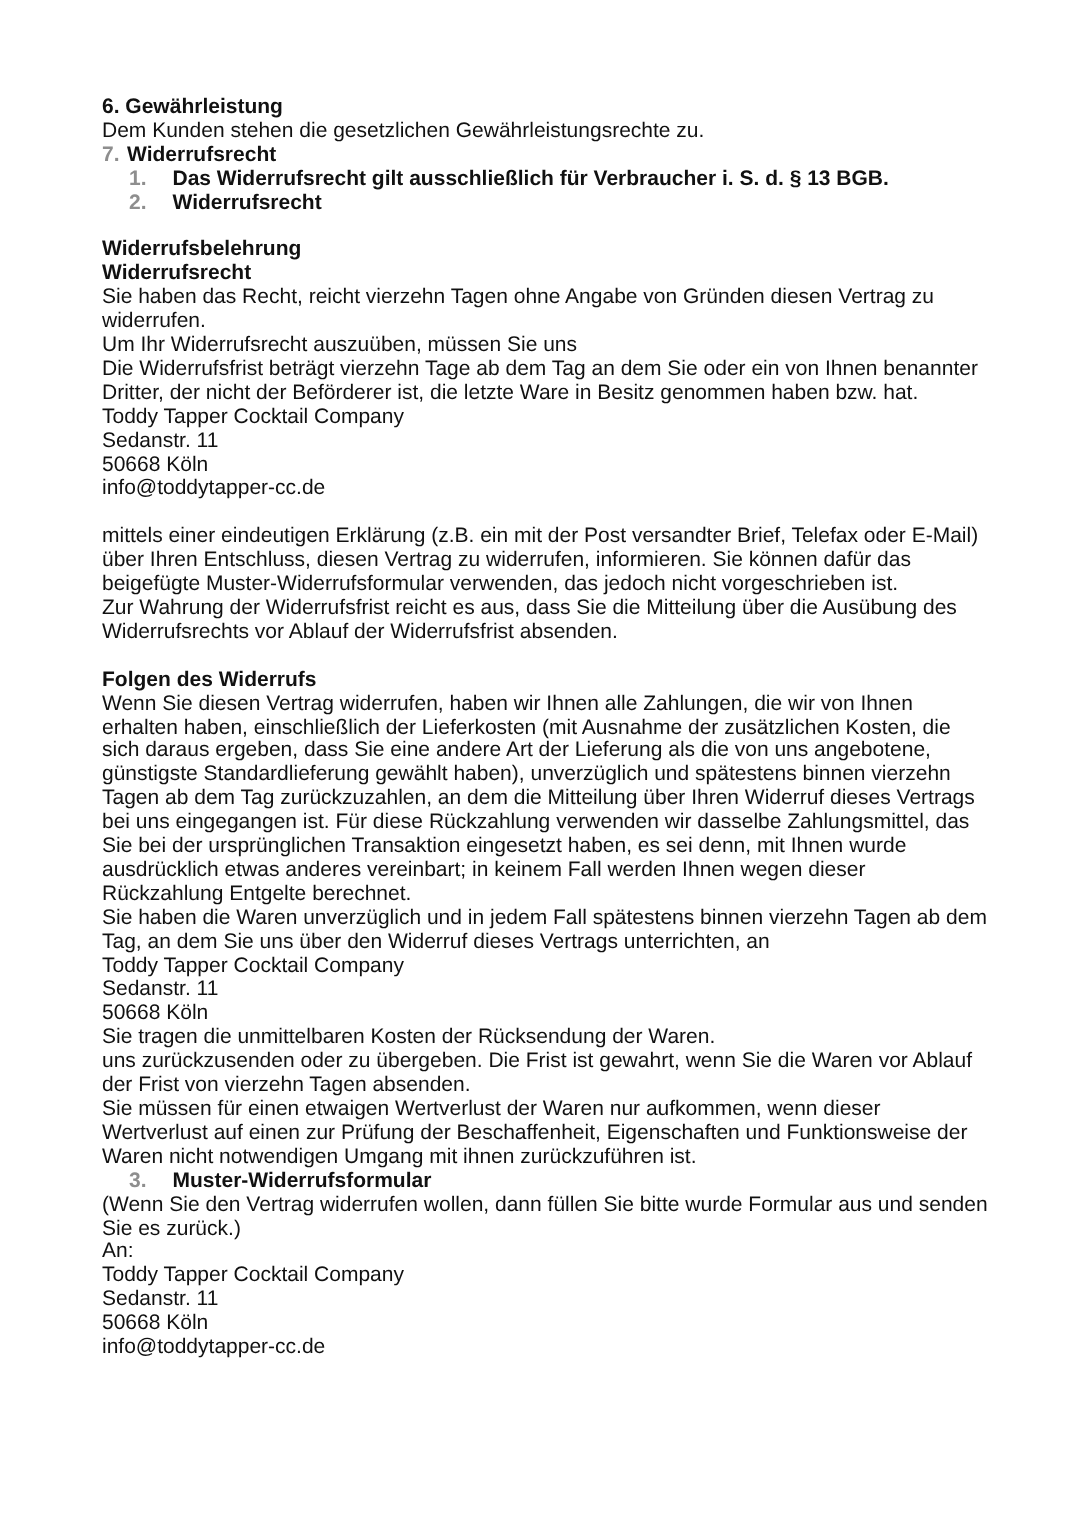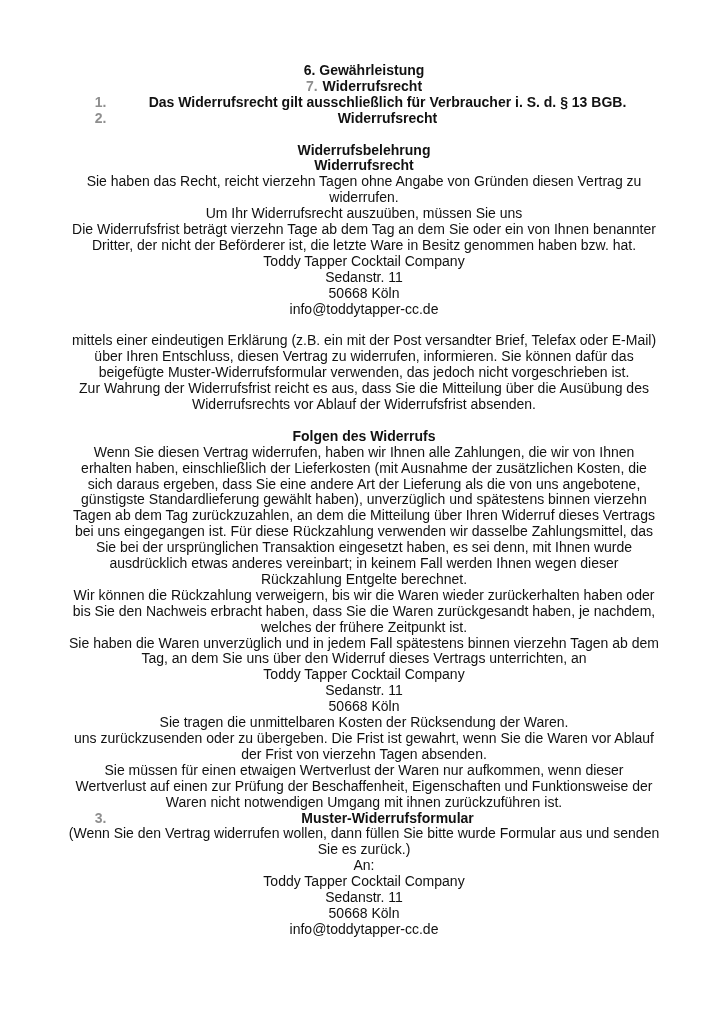--- a/index.html
+++ b/index.html
@@ -17,21 +17,21 @@
     width: 724px;
     height: 1024px;
     background: var(--page-bg, #ffffff);
     font-family: "Liberation Sans", sans-serif;
     font-size: 14px;
     line-height: 15.9px;
     color: var(--text-color, #111111);
     padding: 63px 64px 0 68px;
     -webkit-font-smoothing: antialiased;
   }
-  .content { width: 592px; text-align: center; }
+  .content { width: 592px; }
   .block { margin: 0; }
   .heading { font-weight: bold; }
   .paragraph { font-weight: normal; }
   .numbered_heading .nh-num {
     color: var(--num-color, #8e8e8e);
     font-weight: bold;
     margin-right: 5px;
   }
   .numbered_heading .nh-text { font-weight: bold; }
   .list_item { display: flex; }
@@ -47,20 +47,21 @@
     flex: 1 1 auto;
   }
   .spacer { height: 15.9px; }
 </style>
 </head>
 <body>
 
 <div class="page">
   <div class="content">
       <div class="block heading">6. Gewährleistung</div>
+      <div class="block paragraph">Dem Kunden stehen die gesetzlichen Gewährleistungsrechte zu.</div>
       <div class="block numbered_heading"><span class="nh-num">7.</span><span class="nh-text">Widerrufsrecht</span></div>
       <div class="block list_item">
         <span class="li-num">1.</span>
         <span class="li-text">Das Widerrufsrecht gilt ausschließlich für Verbraucher i. S. d. § 13 BGB.</span>
       </div>
       <div class="block list_item">
         <span class="li-num">2.</span>
         <span class="li-text">Widerrufsrecht</span>
       </div>
       <div class="block spacer"></div>
@@ -72,21 +73,20 @@
       <div class="block paragraph">Toddy Tapper Cocktail Company</div>
       <div class="block paragraph">Sedanstr. 11</div>
       <div class="block paragraph">50668 Köln</div>
       <div class="block paragraph">info@toddytapper-cc.de</div>
       <div class="block spacer"></div>
       <div class="block paragraph">mittels einer eindeutigen Erklärung (z.B. ein mit der Post versandter Brief, Telefax oder E-Mail) über Ihren Entschluss, diesen Vertrag zu widerrufen, informieren. Sie können dafür das beigefügte Muster-Widerrufsformular verwenden, das jedoch nicht vorgeschrieben ist.</div>
       <div class="block paragraph">Zur Wahrung der Widerrufsfrist reicht es aus, dass Sie die Mitteilung über die Ausübung des Widerrufsrechts vor Ablauf der Widerrufsfrist absenden.</div>
       <div class="block spacer"></div>
       <div class="block heading">Folgen des Widerrufs</div>
       <div class="block paragraph">Wenn Sie diesen Vertrag widerrufen, haben wir Ihnen alle Zahlungen, die wir von Ihnen erhalten haben, einschließlich der Lieferkosten (mit Ausnahme der zusätzlichen Kosten, die sich daraus ergeben, dass Sie eine andere Art der Lieferung als die von uns angebotene, günstigste Standardlieferung gewählt haben), unverzüglich und spätestens binnen vierzehn Tagen ab dem Tag zurückzuzahlen, an dem die Mitteilung über Ihren Widerruf dieses Vertrags bei uns eingegangen ist. Für diese Rückzahlung verwenden wir dasselbe Zahlungsmittel, das Sie bei der ursprünglichen Transaktion eingesetzt haben, es sei denn, mit Ihnen wurde ausdrücklich etwas anderes vereinbart; in keinem Fall werden Ihnen wegen dieser Rückzahlung Entgelte berechnet.</div>
-      <div class="block paragraph">Wir können die Rückzahlung verweigern, bis wir die Waren wieder zurückerhalten haben oder bis Sie den Nachweis erbracht haben, dass Sie die Waren zurückgesandt haben, je nachdem, welches der frühere Zeitpunkt ist.</div>
       <div class="block paragraph">Sie haben die Waren unverzüglich und in jedem Fall spätestens binnen vierzehn Tagen ab dem Tag, an dem Sie uns über den Widerruf dieses Vertrags unterrichten, an</div>
       <div class="block paragraph">Toddy Tapper Cocktail Company</div>
       <div class="block paragraph">Sedanstr. 11</div>
       <div class="block paragraph">50668 Köln</div>
       <div class="block paragraph">Sie tragen die unmittelbaren Kosten der Rücksendung der Waren.</div>
       <div class="block paragraph">uns zurückzusenden oder zu übergeben. Die Frist ist gewahrt, wenn Sie die Waren vor Ablauf der Frist von vierzehn Tagen absenden.</div>
       <div class="block paragraph">Sie müssen für einen etwaigen Wertverlust der Waren nur aufkommen, wenn dieser Wertverlust auf einen zur Prüfung der Beschaffenheit, Eigenschaften und Funktionsweise der Waren nicht notwendigen Umgang mit ihnen zurückzuführen ist.</div>
       <div class="block list_item">
         <span class="li-num">3.</span>
         <span class="li-text">Muster-Widerrufsformular</span>

